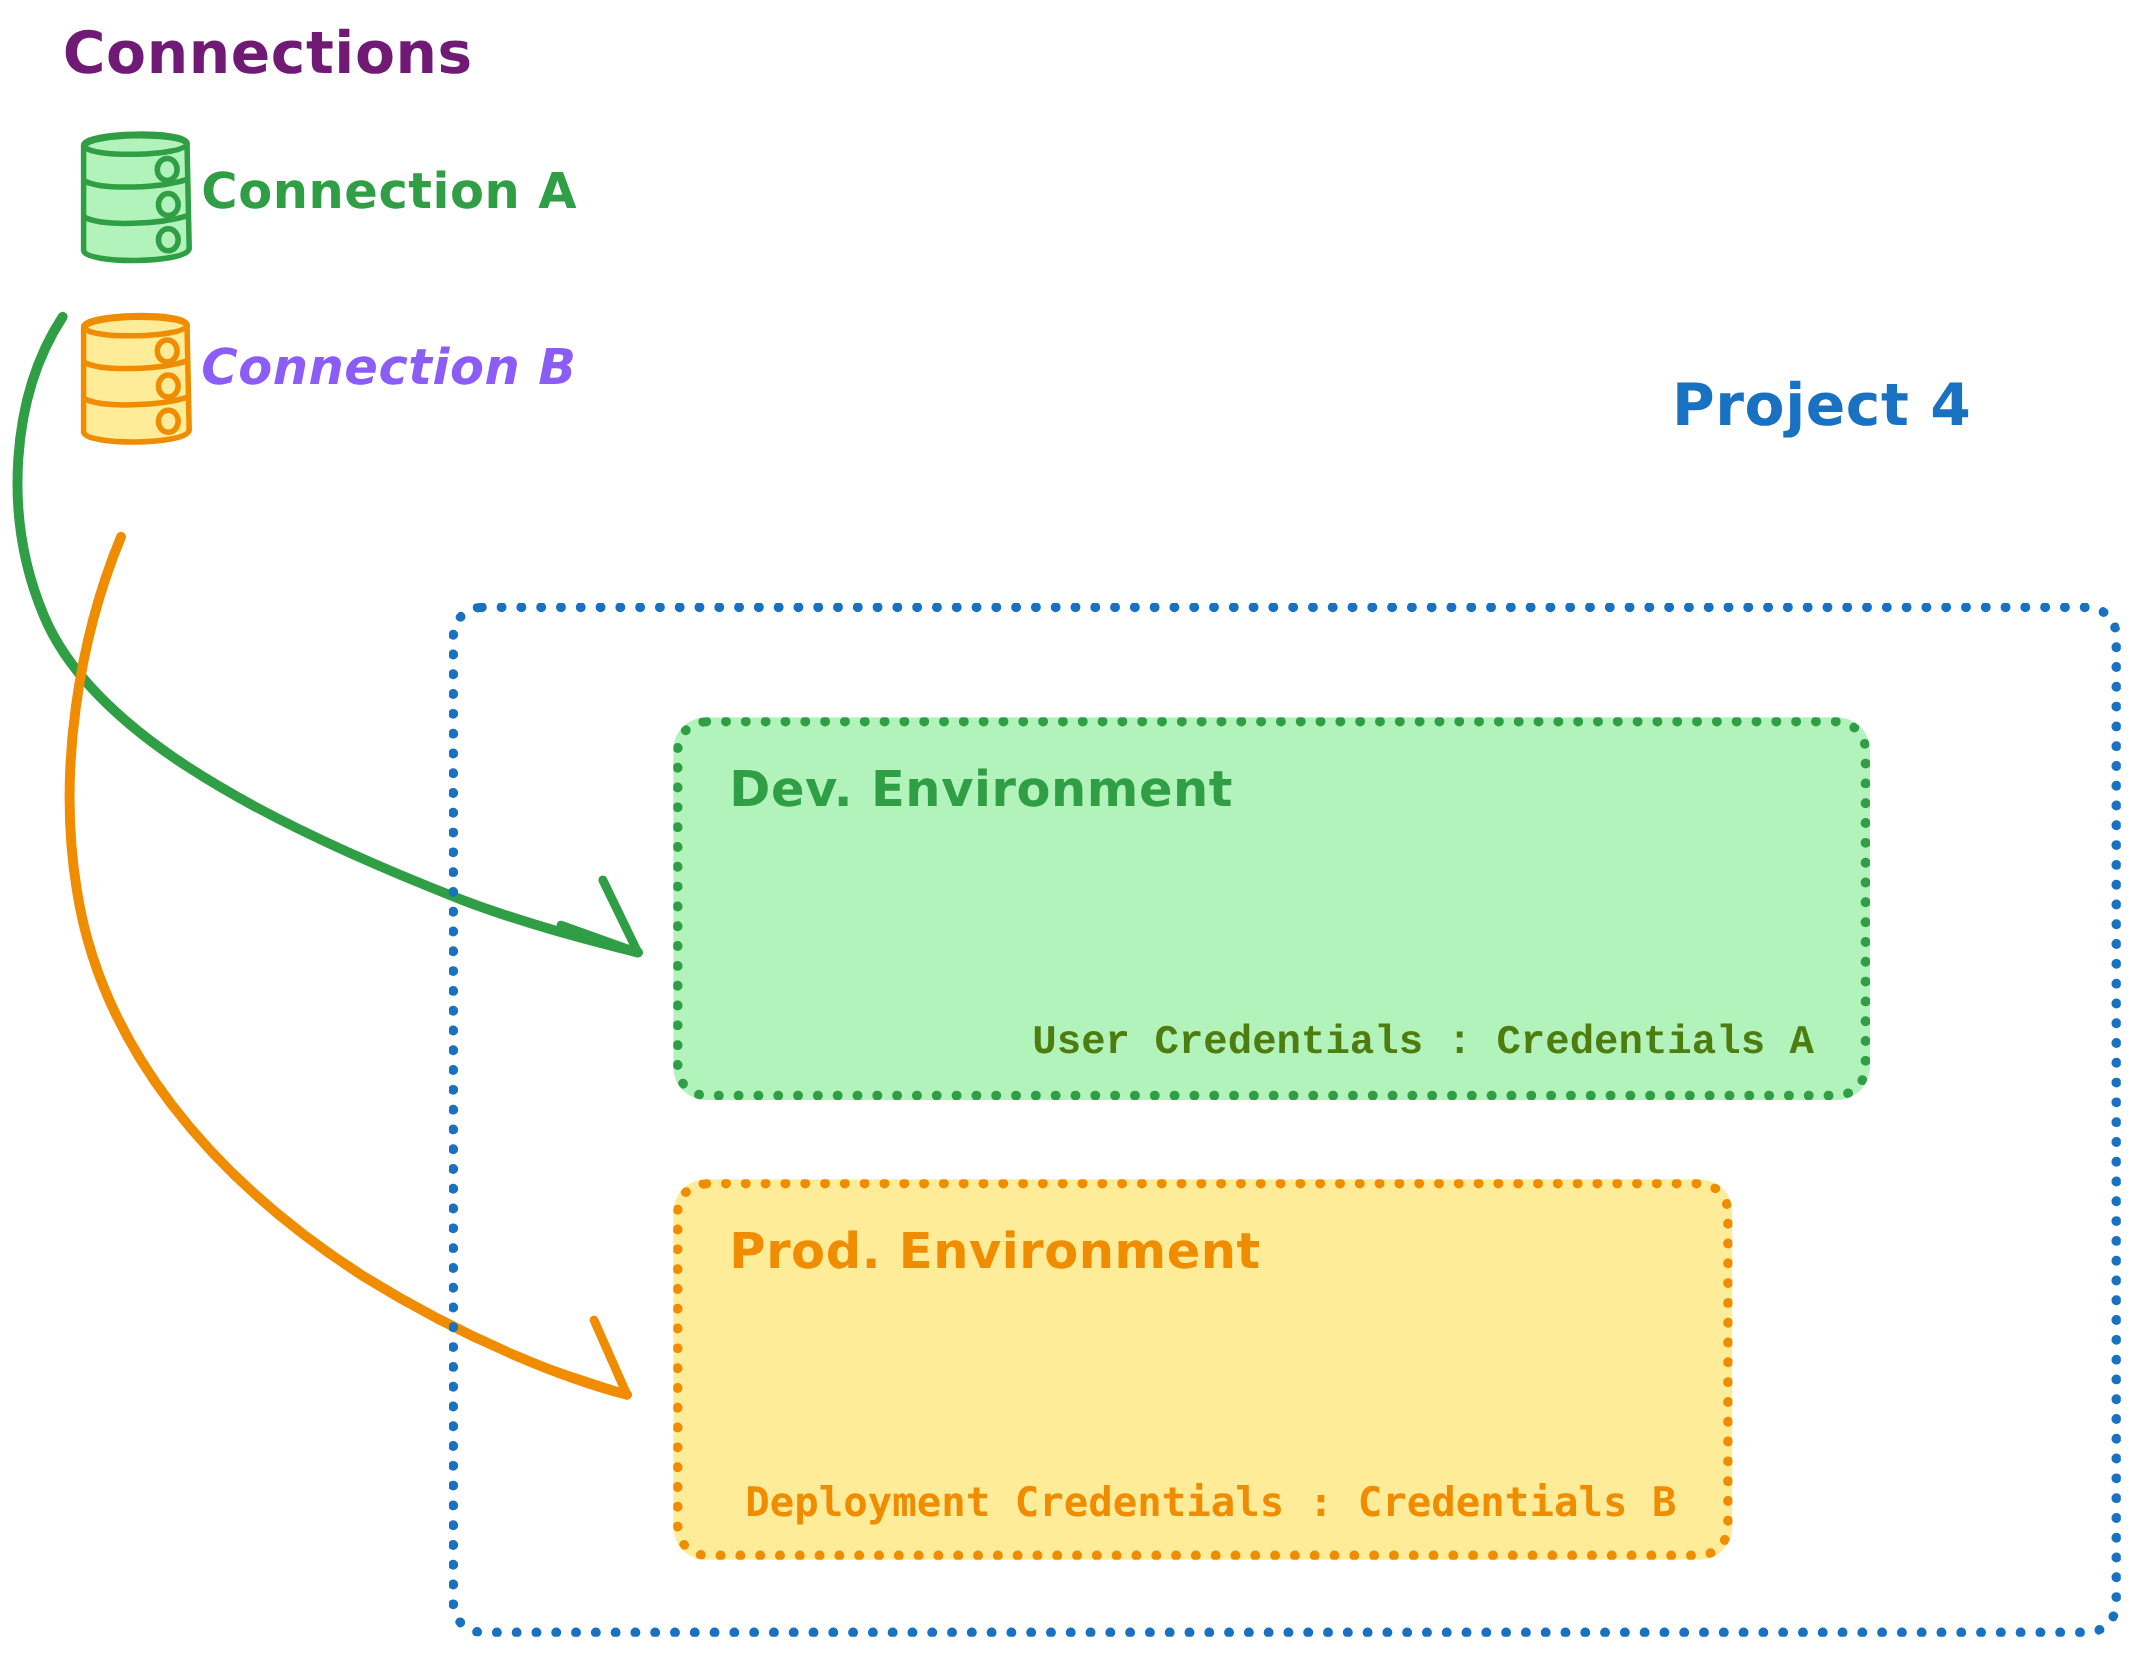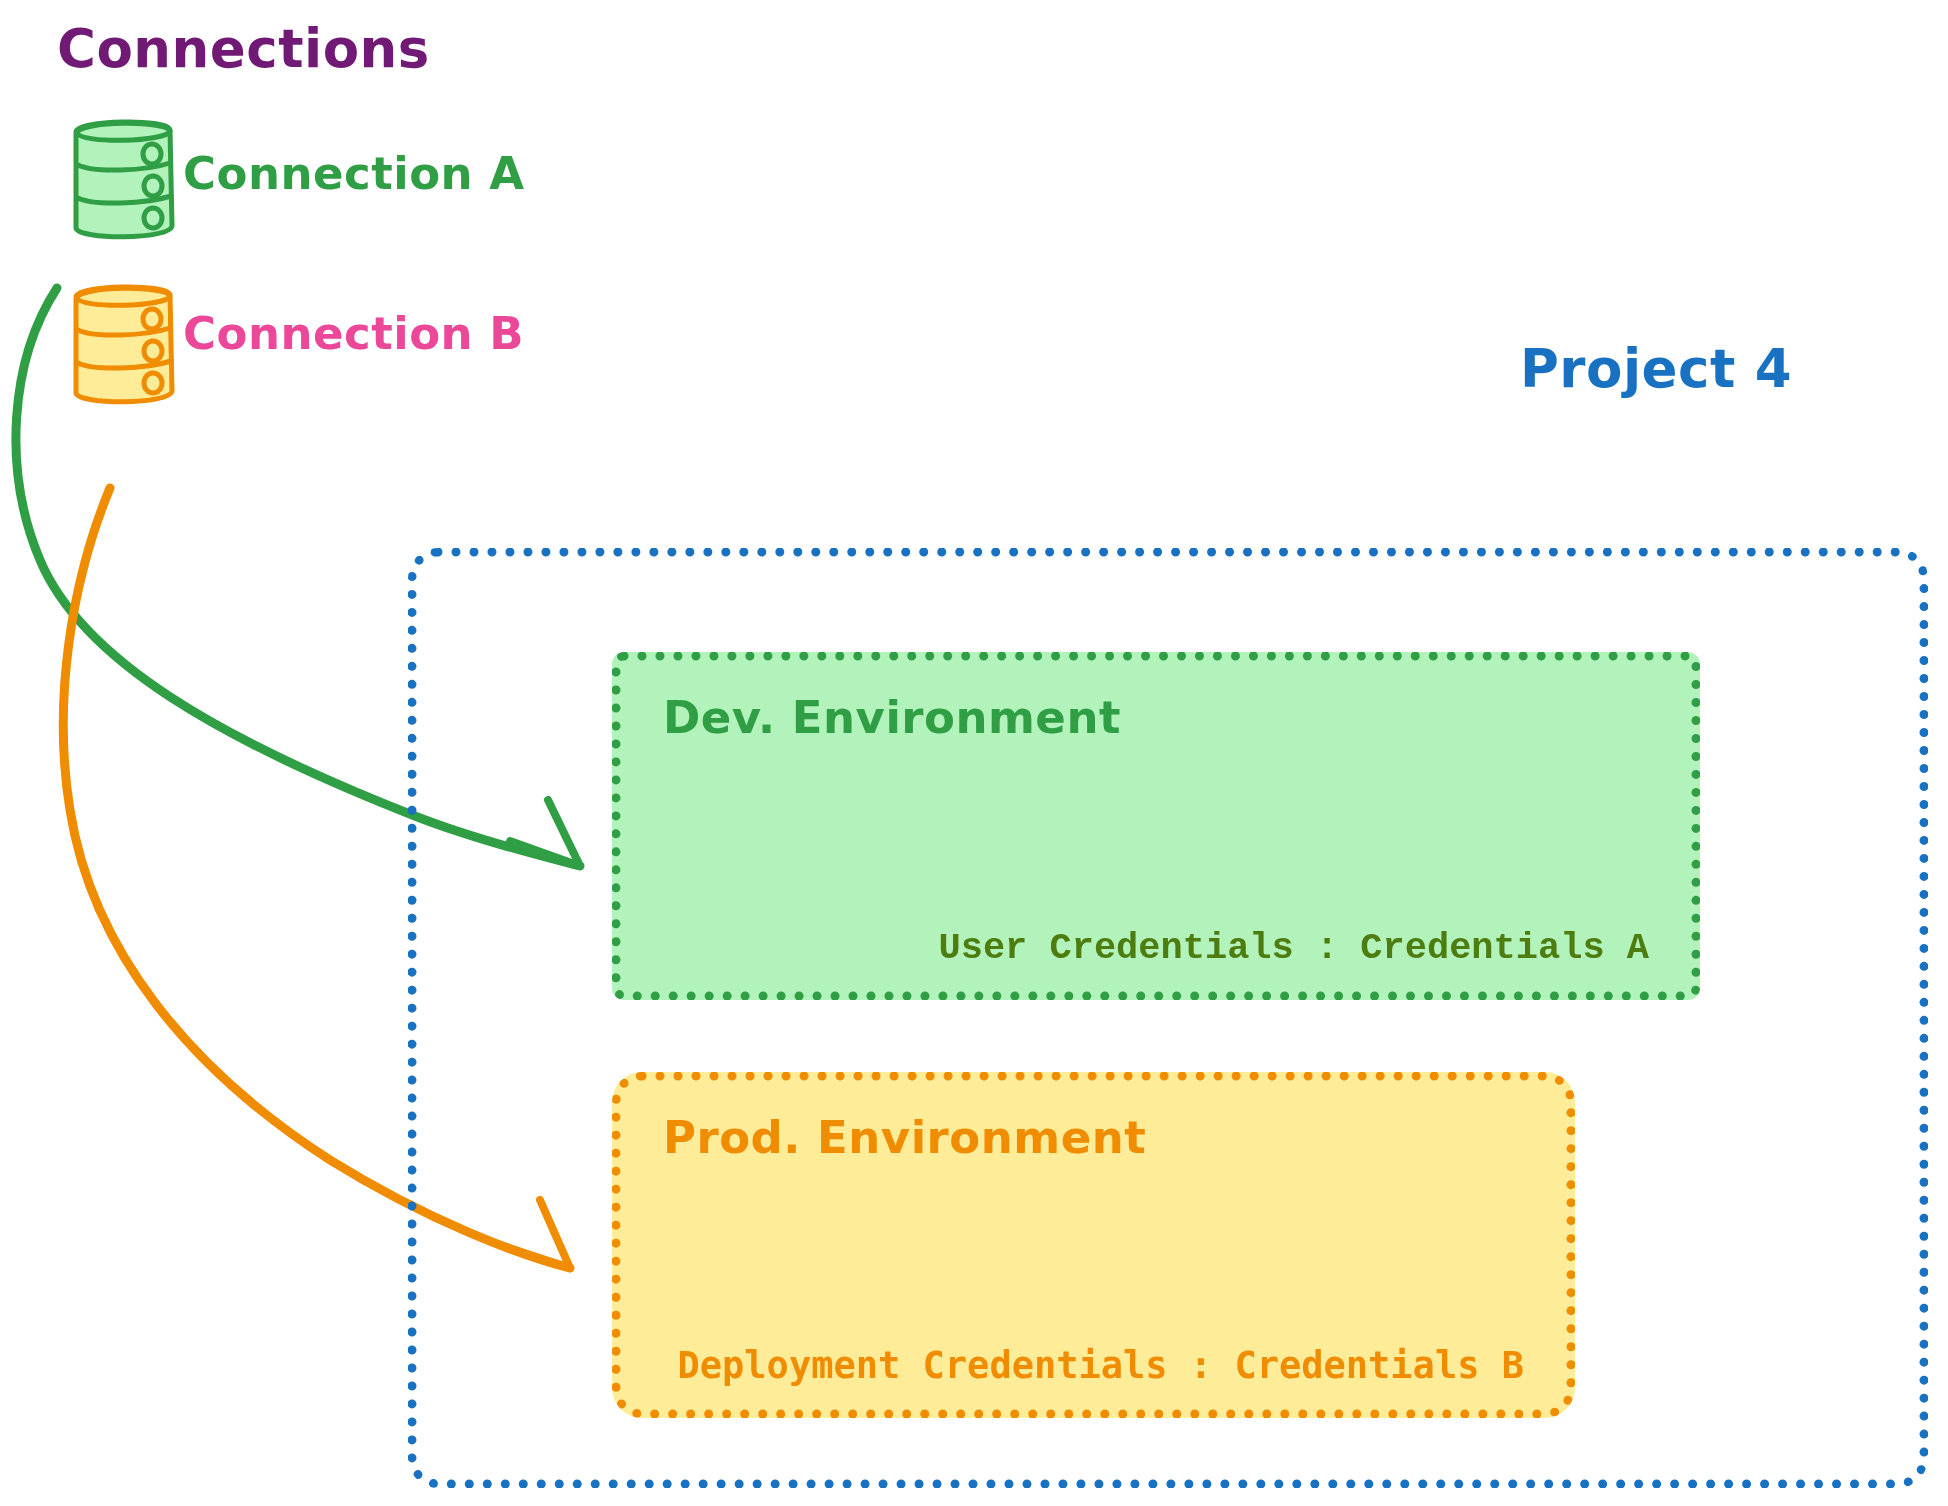--- a/index.html
+++ b/index.html
@@ -16,38 +16,38 @@
   .mono{font-family:"DejaVu Sans Mono",monospace;font-weight:700;}
 
   #connections-title{
     position:absolute;left:57px;top:18px;z-index:5;
     font-size:53px;color:#701a75;white-space:nowrap;
   }
   .conn-label{
     position:absolute;z-index:5;font-size:45px;white-space:nowrap;
   }
   #conn-a-label{left:183px;top:147px;color:#2f9e44;}
-  #conn-b-label{left:183px;top:307px;color:#ec4899;}
+  #conn-b-label{left:183px;top:307px;color:#8b5cf6;font-style:italic;}
 
   #project-label{
     position:absolute;left:1520px;top:338px;z-index:5;
     font-size:53px;color:#1971c2;white-space:nowrap;
   }
 
   
   .box{position:absolute;box-sizing:border-box;z-index:3;}
 
   #project-box{
     left:408px;top:548px;width:1520px;height:940px;
     border:9px dotted #1971c2;border-radius:30px;background:transparent;
     z-index:2;
   }
   #dev-box{
     left:612px;top:652px;width:1088px;height:348px;
-    border:9px dotted #2f9e44;border-radius:12px;background:#b2f2bb;
+    border:9px dotted #2f9e44;border-radius:30px;background:#b2f2bb;
   }
   #prod-box{
     left:612px;top:1072px;width:963px;height:346px;
     border:9px dotted #f08c00;border-radius:30px;background:#ffec99;
   }
 
   .box-title{position:absolute;font-size:45px;white-space:nowrap;}
   #dev-title{left:42px;top:30px;color:#2f9e44;}
   #prod-title{left:42px;top:30px;color:#f08c00;}
 

